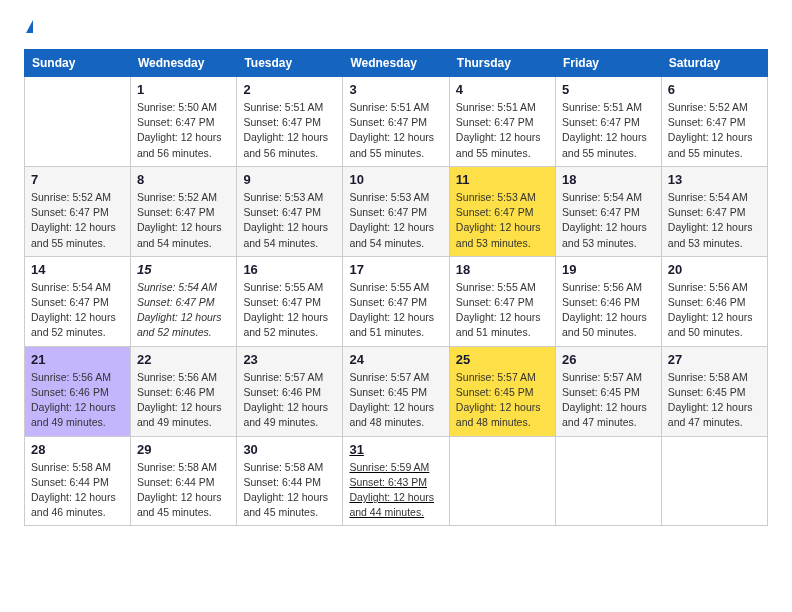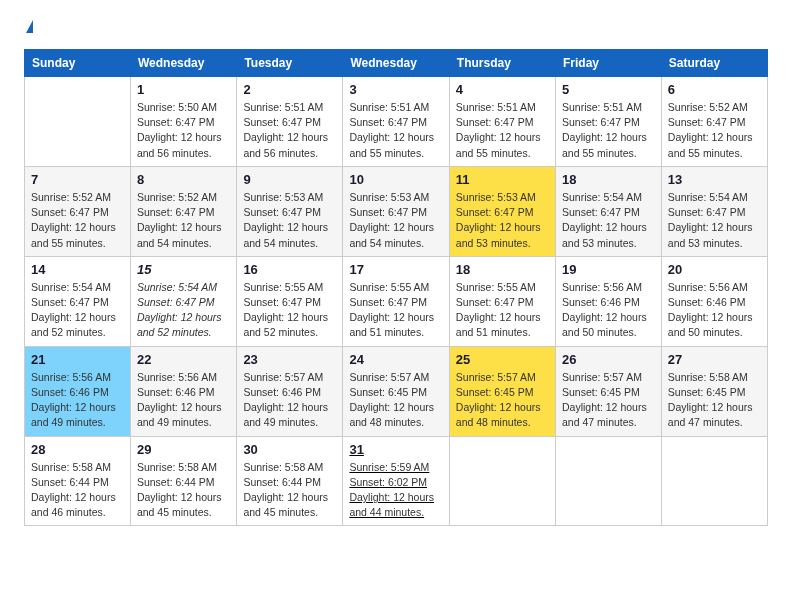--- a/index.html
+++ b/index.html
@@ -251,21 +251,21 @@
         </td>
         <td style="background-color: rgb(255, 255, 255);">
           <div class="day-number">20</div>
           <div class="day-detail" style="white-space: pre-line;">Sunrise: 5:56 AM
 Sunset: 6:46 PM
 Daylight: 12 hours
 and 50 minutes.</div>
         </td>
       </tr>
       <tr>
-        <td style="background-color: #7dd3fc;">
+        <td style="background-color: #c4b5fd;">
           <div class="day-number">21</div>
           <div class="day-detail" style="white-space: pre-line;">Sunrise: 5:56 AM
 Sunset: 6:46 PM
 Daylight: 12 hours
 and 49 minutes.</div>
         </td>
         <td style="background-color: rgb(245, 245, 245);">
           <div class="day-number">22</div>
           <div class="day-detail" style="white-space: pre-line;">Sunrise: 5:56 AM
 Sunset: 6:46 PM
@@ -326,21 +326,21 @@
         <td style="background-color: rgb(255, 255, 255);">
           <div class="day-number">30</div>
           <div class="day-detail" style="white-space: pre-line;">Sunrise: 5:58 AM
 Sunset: 6:44 PM
 Daylight: 12 hours
 and 45 minutes.</div>
         </td>
         <td style="background-color: rgb(255, 255, 255); text-decoration: underline;">
           <div class="day-number">31</div>
           <div class="day-detail" style="white-space: pre-line;">Sunrise: 5:59 AM
-Sunset: 6:02 PM
+Sunset: 6:43 PM
 Daylight: 12 hours
 and 44 minutes.</div>
         </td>
         <td class="empty-cell"></td>
         <td class="empty-cell"></td>
         <td class="empty-cell"></td>
       </tr>
     </tbody>
 </table>
 

